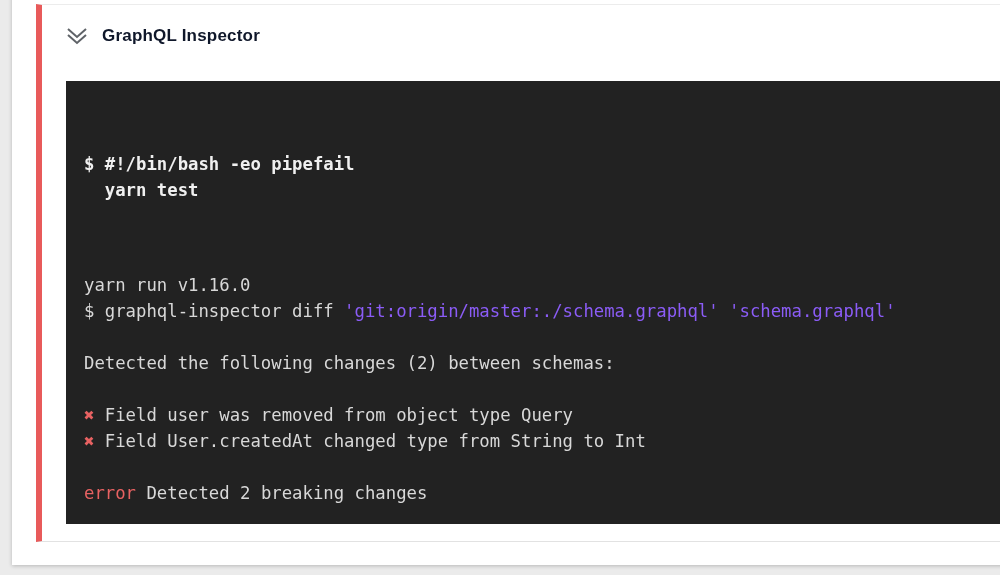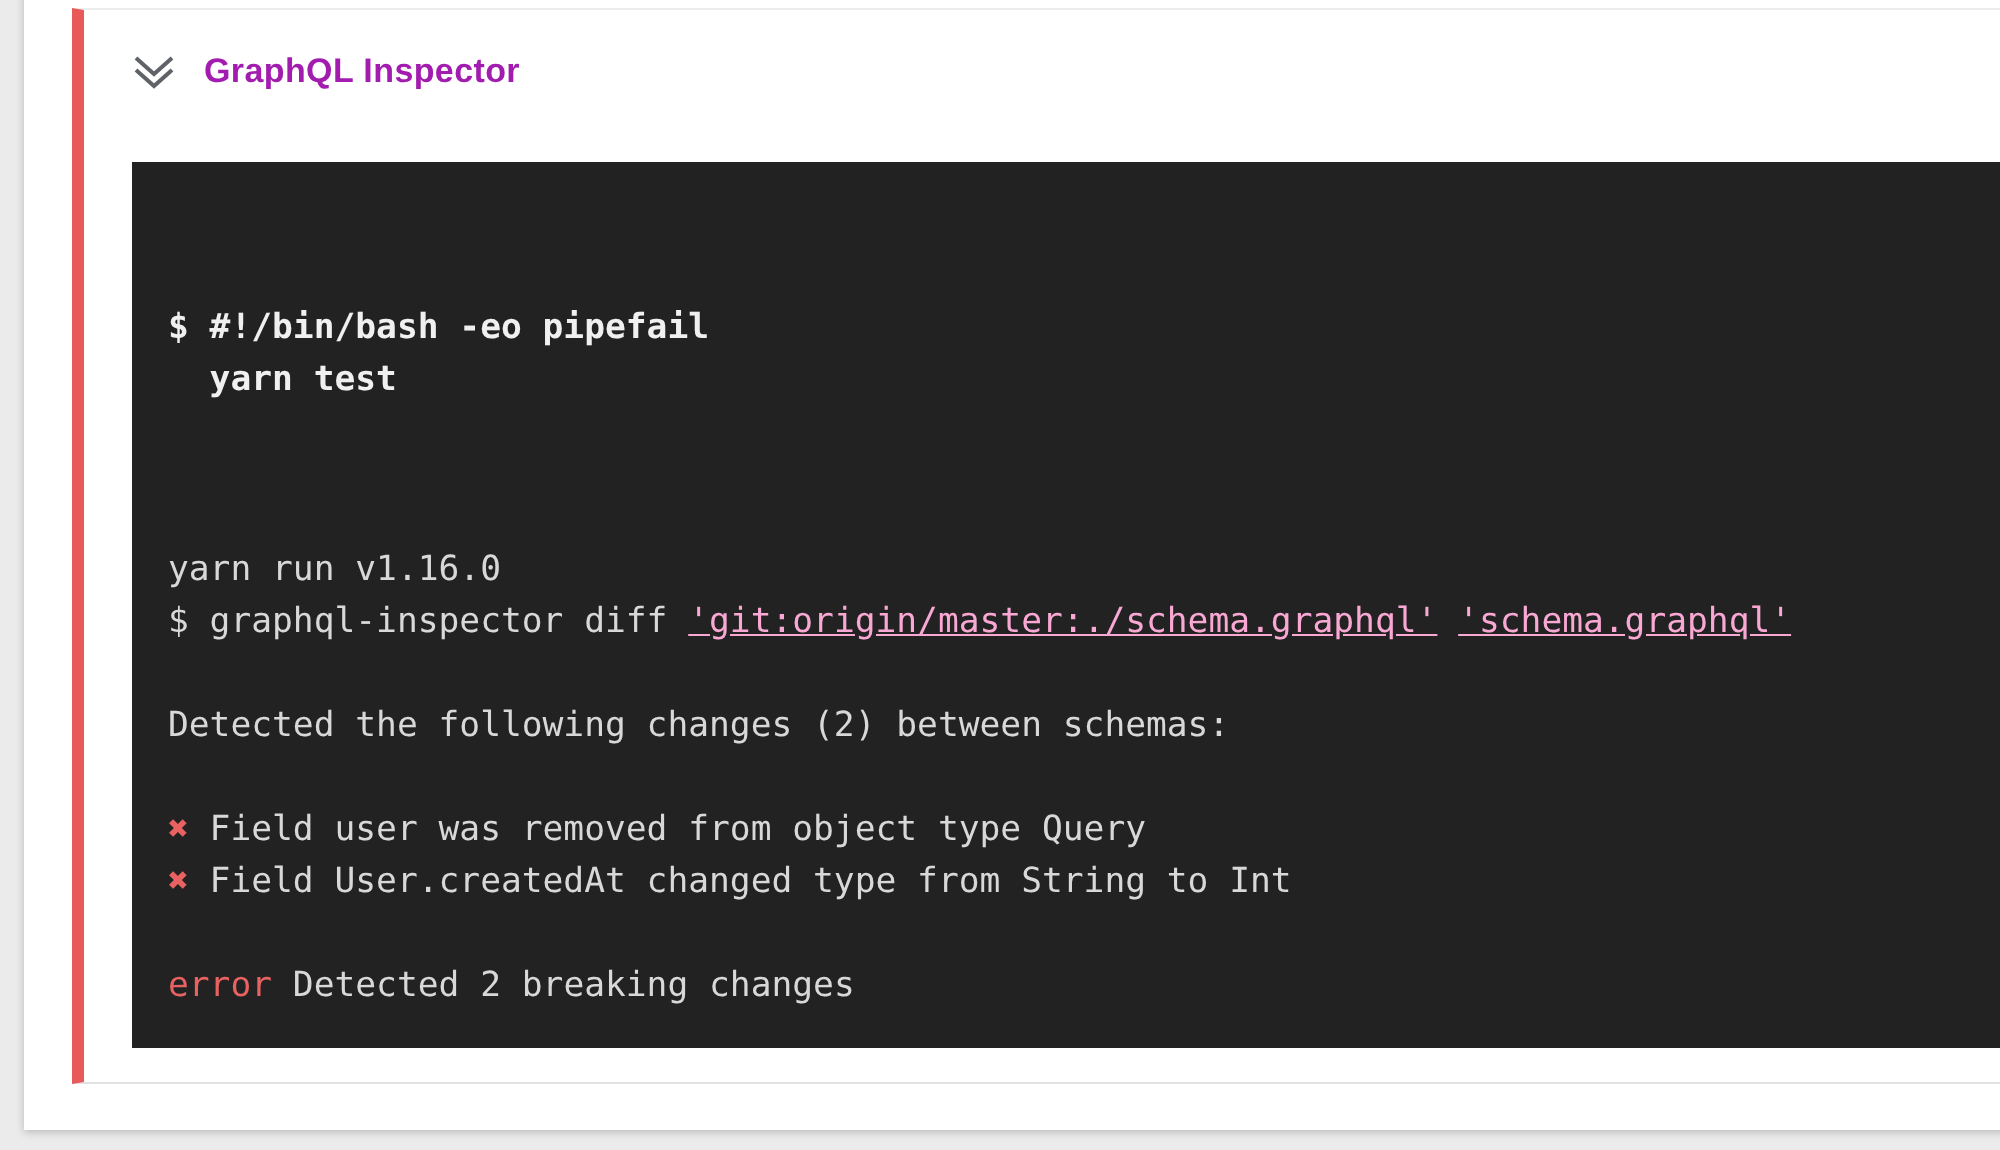--- a/index.html
+++ b/index.html
@@ -35,21 +35,21 @@
   .collapse-icon {
     width:26px; height:24px;
     display:inline-block;
     flex:0 0 auto;
   }
   .collapse-icon svg { display:block; }
   .step-title {
     margin-left:12px;
     font-size:17px;
     font-weight:bold;
-    color:#a21caf;
+    color:#0f172a;
     letter-spacing:0.2px;
   }
   .terminal {
     margin-left:24px;
     background:#222222;
     color:#d8d8d8;
     font-family:"DejaVu Sans Mono","Liberation Mono",monospace;
     font-size:17.3px;
     line-height:26px;
     white-space:pre;
@@ -57,21 +57,21 @@
     overflow:hidden;
     height:443px;
   }
   .cmd-block {
     font-weight:bold;
     color:#f0f0f0;
     margin-bottom:17px;
   }
   .tline { min-height:26px; }
   .seg-error { color:#e86262; }
-  .seg-dim   { color:#f9a8d4;text-decoration:underline; }
+  .seg-dim   { color:#8b5cf6; }
 </style>
 </head>
 <body>
 
 <div class="panel">
   <div class="step">
     <div class="step-header">
       <span class="collapse-icon">
         <svg width="26" height="24" viewBox="0 0 26 24">
           <path d="M4 5 L13 13 L22 5" fill="none" stroke="#5f6368" stroke-width="2"></path>

